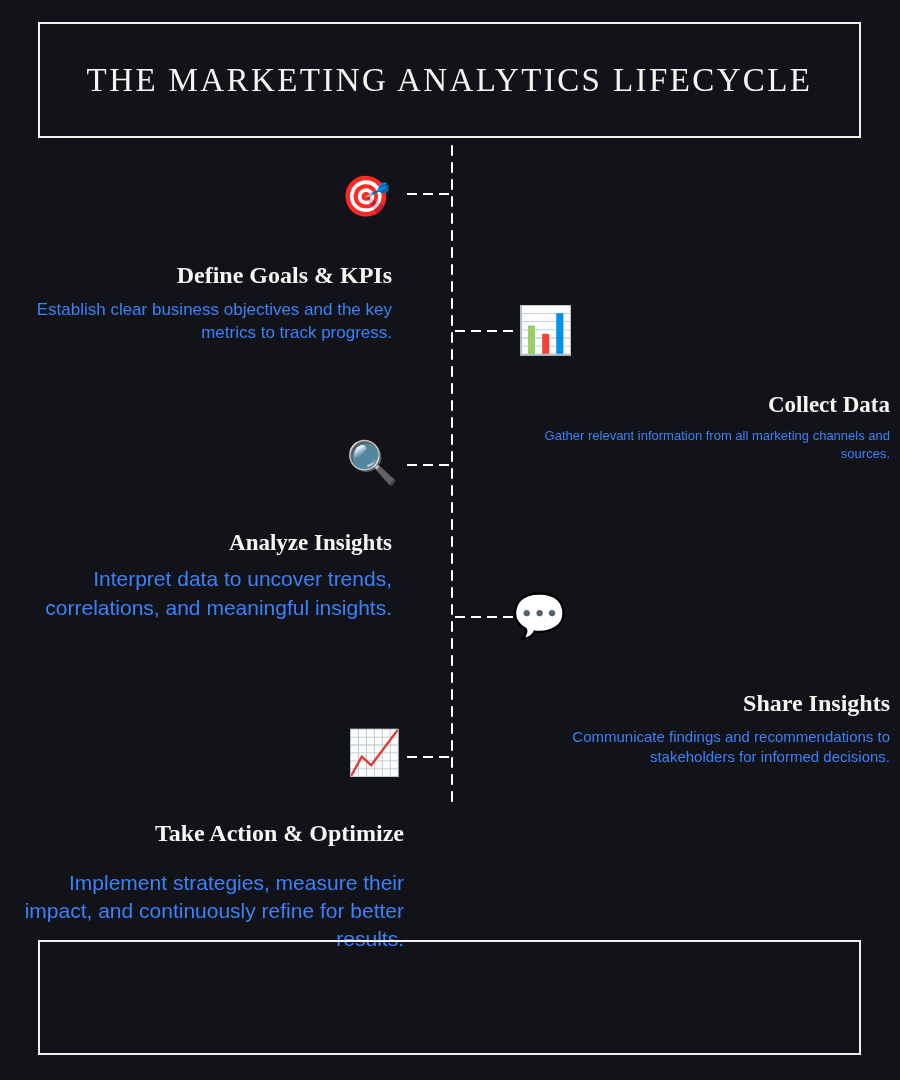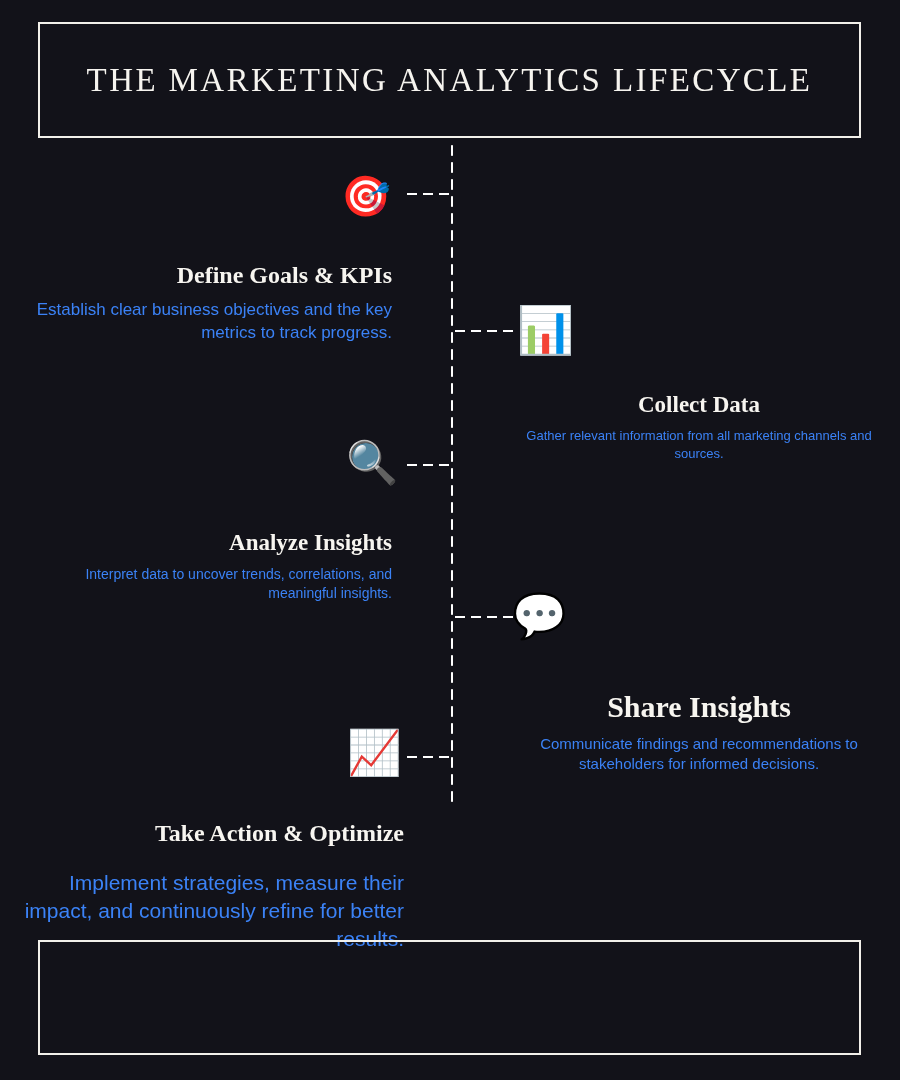--- a/index.html
+++ b/index.html
@@ -94,33 +94,33 @@
     color: #f7f5f0;
     line-height: 1.15;
     white-space: nowrap;
   }
   .step-desc {
     color: #3b82f6;
     line-height: 1.35;
   }
 
   .step.align-right { text-align: right; }
-  .step.align-left  { text-align: center;  }
+  .step.align-left  { text-align: right;  }
 
   
   .s1 .step-title { font-size: 24px; }
   .s1 .step-desc  { font-size: 17px; margin-top: 9px; }
 
   .s2 .step-title { font-size: 23px; }
   .s2 .step-desc  { font-size: 13px; margin-top: 9px; }
 
   .s3 .step-title { font-size: 23px; }
-  .s3 .step-desc  { font-size: 14px; margin-top: 9px; margin-left: 32px; }
+  .s3 .step-desc  { font-size: 21px; margin-top: 9px; margin-left: 32px; }
 
-  .s4 .step-title { font-size: 30px; }
+  .s4 .step-title { font-size: 24px; }
   .s4 .step-desc  { font-size: 15px; margin-top: 9px; }
 
   .s5 .step-title { font-size: 24px; }
   .s5 .step-desc  { font-size: 21px; margin-top: 21px; }
 </style>
 </head>
 <body>
 
 <div id="infographic">
 

